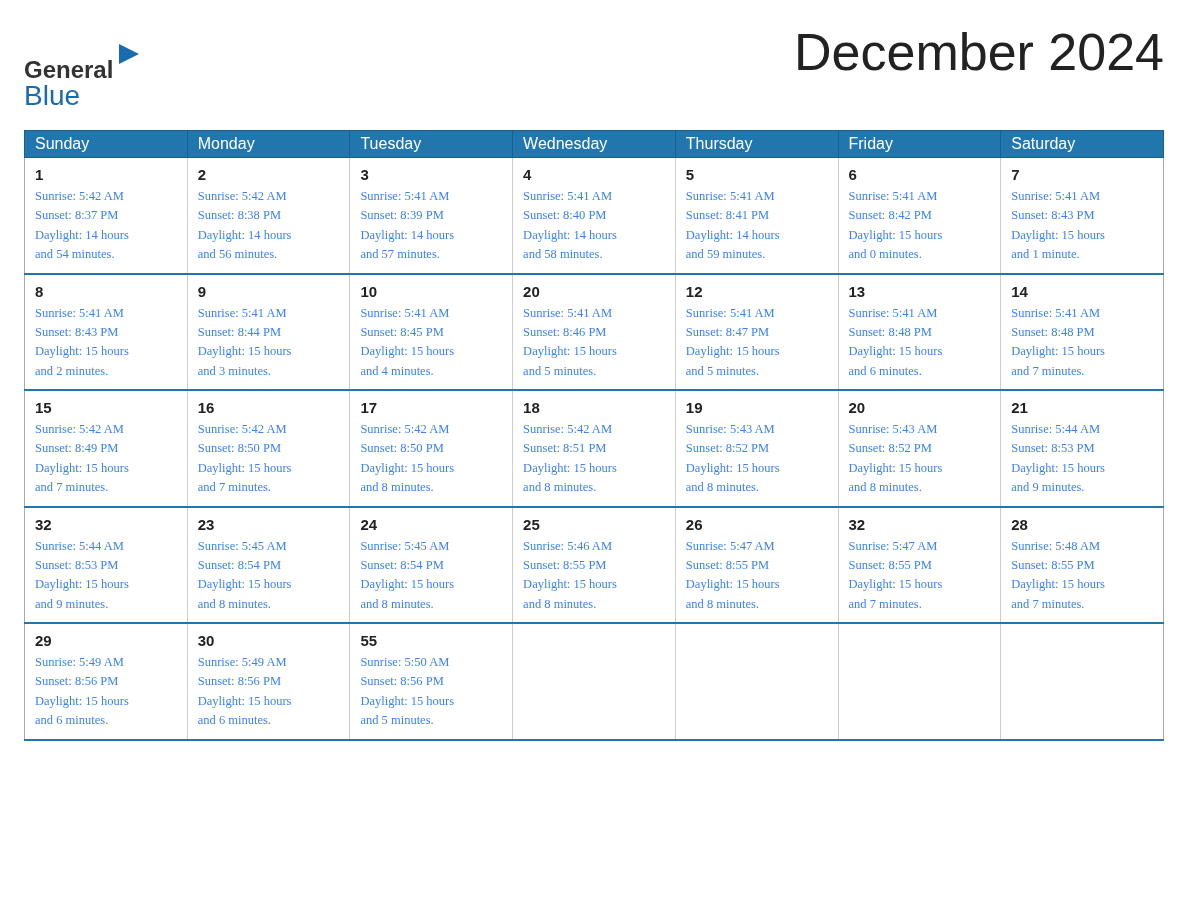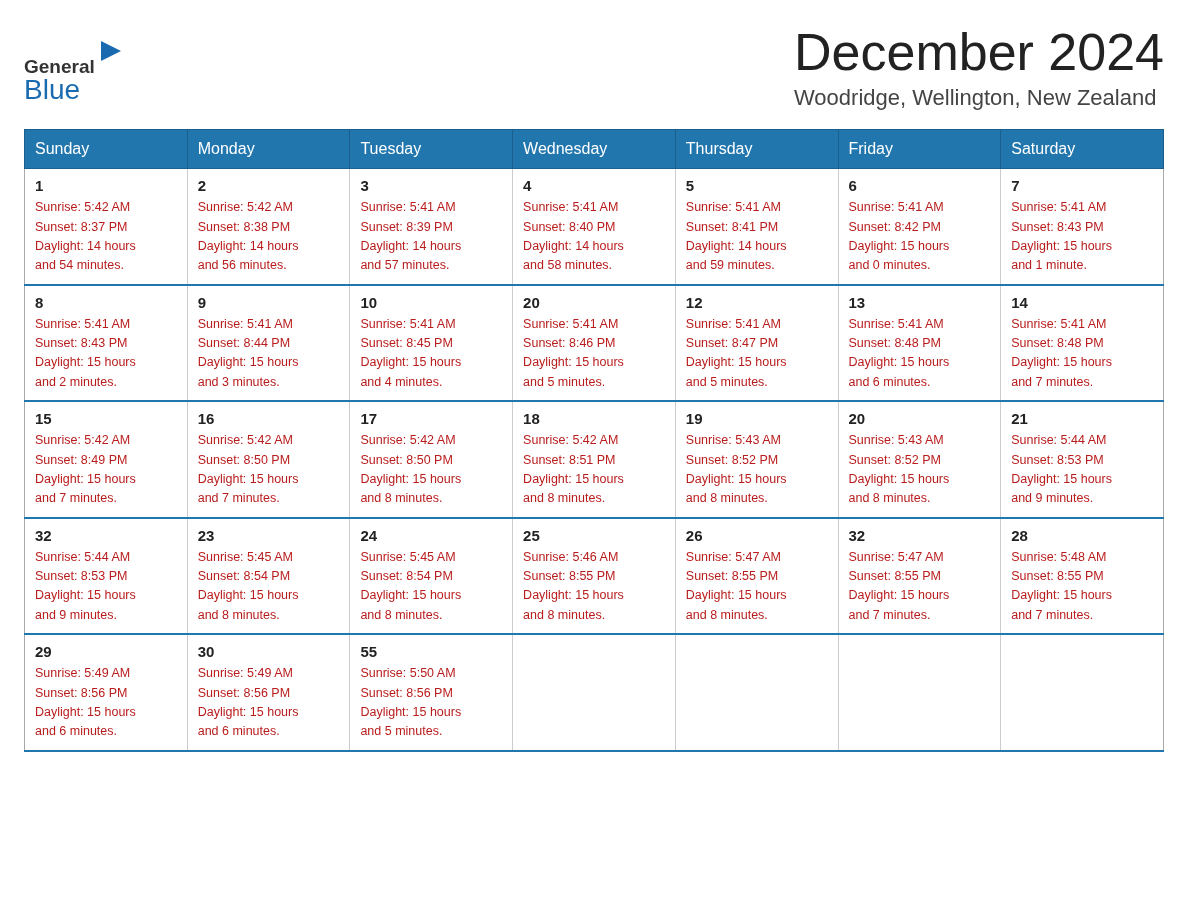--- a/index.html
+++ b/index.html
@@ -39,21 +39,21 @@
       border-collapse: collapse;
       border: 1px solid #aaa;
     }
     .calendar thead tr {
       background: #2176ae;
     }
     .calendar thead th {
       color: #fff;
       font-size: 16px;
       font-weight: normal;
-      padding: 10px 10px;
+      padding: 4px 10px;
       text-align: left;
       border: 1px solid #1a5f90;
     }
     .calendar tbody tr {
       border-bottom: 2px solid #2176ae;
     }
     .calendar tbody td {
       vertical-align: top;
       padding: 8px 10px;
       font-size: 13px;
@@ -67,40 +67,41 @@
     }
     .day-num {
       font-size: 15px;
       font-weight: bold;
       display: block;
       margin-bottom: 4px;
     }
     .day-info {
       font-size: 12.5px;
       line-height: 1.55;
-      color: #b91c1c;
+      color: #3b82f6;
+      font-family: Liberation Serif, serif;
     }
     .empty-cell {
       background: #fff;
     }
     .logo-wrapper {
       display: flex;
       flex-direction: row;
       align-items: center;
     }
     .logo-text-col {
       display: flex;
       flex-direction: column;
     }
     .logo-top-row {
       display: flex;
       align-items: center;
     }
     .logo-g {
-      font-size: 19px;
+      font-size: 24px;
       font-weight: bold;
       color: #333;
       font-family: Arial, sans-serif;
       margin-top: 32px;
     }
     .logo-blue-row {
       font-size: 28px;
       font-weight: normal;
       color: #1a6ab0;
       margin-top: -4px;
@@ -119,21 +120,20 @@
           <svg width="28" height="28" viewBox="0 0 28 28" style="margin:0 2px;">
             <polygon points="4,4 24,14 4,24" fill="#1a6ab0"></polygon>
           </svg>
         </div>
         <div class="logo-blue-row">Blue</div>
       </div>
     </div>
   </div>
   <div class="title-block">
     <div class="cal-title">December 2024</div>
-    <div class="cal-subtitle">Woodridge, Wellington, New Zealand</div>
   </div>
 </div>
 
 <table class="calendar">
   <thead>
     <tr>
     <th>Sunday</th>
         <th>Monday</th>
         <th>Tuesday</th>
         <th>Wednesday</th>

